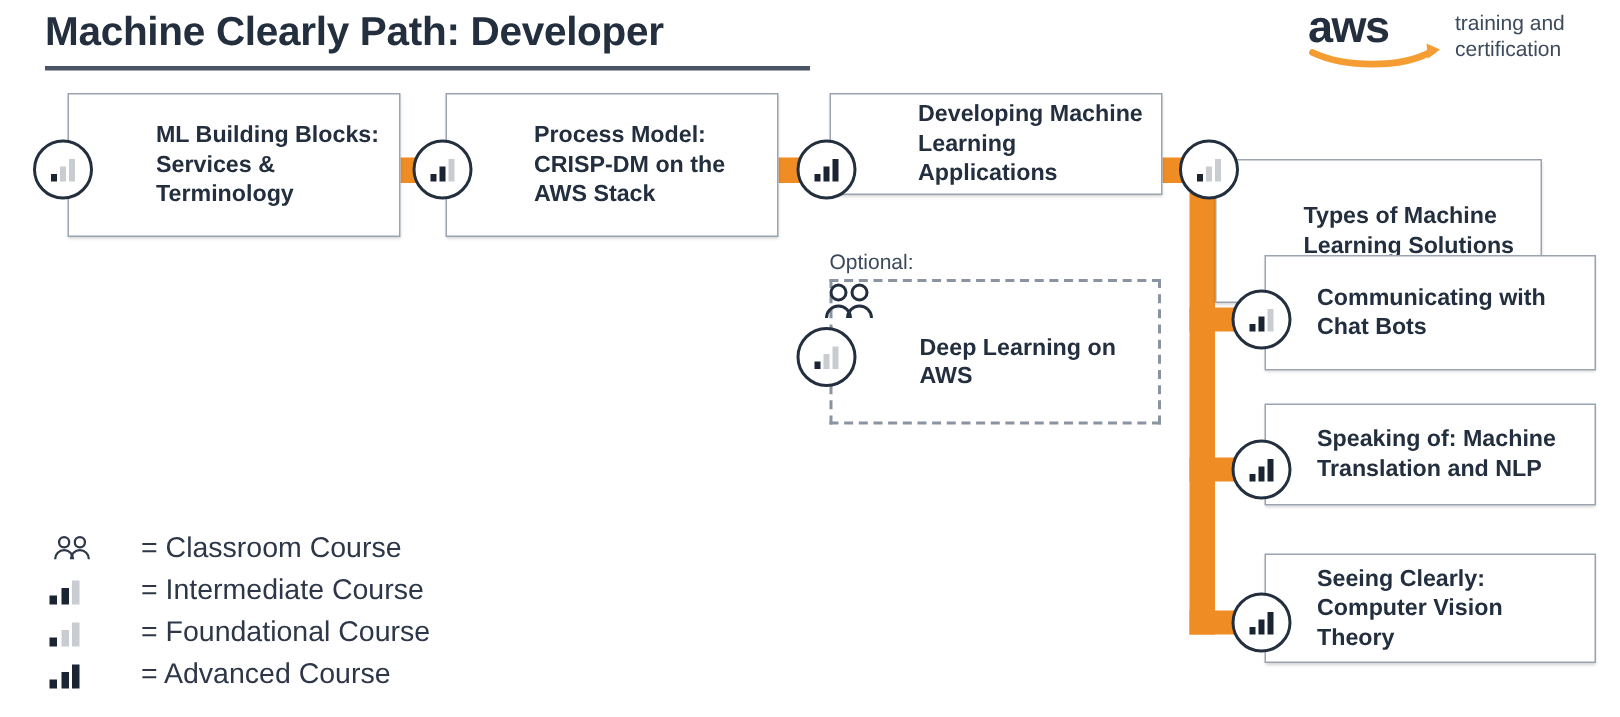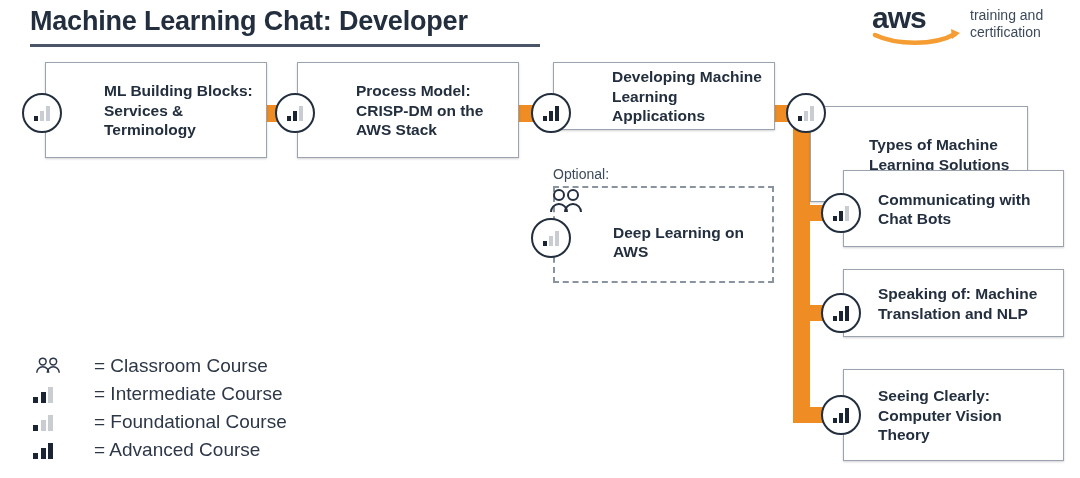--- a/index.html
+++ b/index.html
@@ -92,21 +92,21 @@
   .legend-glyph .bars i.b3{height:16px;}
   .legend-text{
     font-size:19px;color:#2d3748;font-weight:400;white-space:nowrap;
   }
 </style>
 </head>
 <body>
 
 <div id="canvas">
 
-  <div class="title">Machine Learning Chat: Developer</div>
+  <div class="title">Machine Clearly Path: Developer</div>
   <div class="title-rule"></div>
 
   <div class="aws-logo">
     <svg class="aws-wordmark" width="96" height="44" viewBox="0 0 96 44">
       <text x="0" y="26" font-family="'Liberation Sans', sans-serif" font-size="30" font-weight="bold" fill="#232f3e" letter-spacing="-1">aws</text>
       <path d="M3 33 C 22 44, 62 45, 86 31" stroke="#f5a council" fill="none"></path>
       <path d="M3 33 C 24 43, 62 44, 83 32" stroke="#f59d32" stroke-width="4.5" fill="none" stroke-linecap="round"></path>
       <path d="M79 27 L88 31 L80 37 Z" fill="#f59d32"></path>
     </svg>
     <div class="aws-sub">
@@ -202,21 +202,21 @@
     <div class="node-label" style="left:34px;">Speaking of: Machine Translation and NLP</div>
   </div>
   <div class="badge" style="left:821px;top:293px;">
     <span class="bars">
       <i class="b1 on"></i>
         <i class="b2 on"></i>
         <i class="b3 on"></i>
     </span>
   </div>
 
-  <div class="node" style="left:843px;top:369px;width:221px;height:92px;">
+  <div class="node" style="left:843px;top:369px;width:221px;height:73px;">
     <div class="node-label" style="left:34px;">Seeing Clearly: Computer Vision Theory</div>
   </div>
   <div class="badge" style="left:821px;top:395px;">
     <span class="bars">
       <i class="b1 on"></i>
         <i class="b2 on"></i>
         <i class="b3 on"></i>
     </span>
   </div>
 

